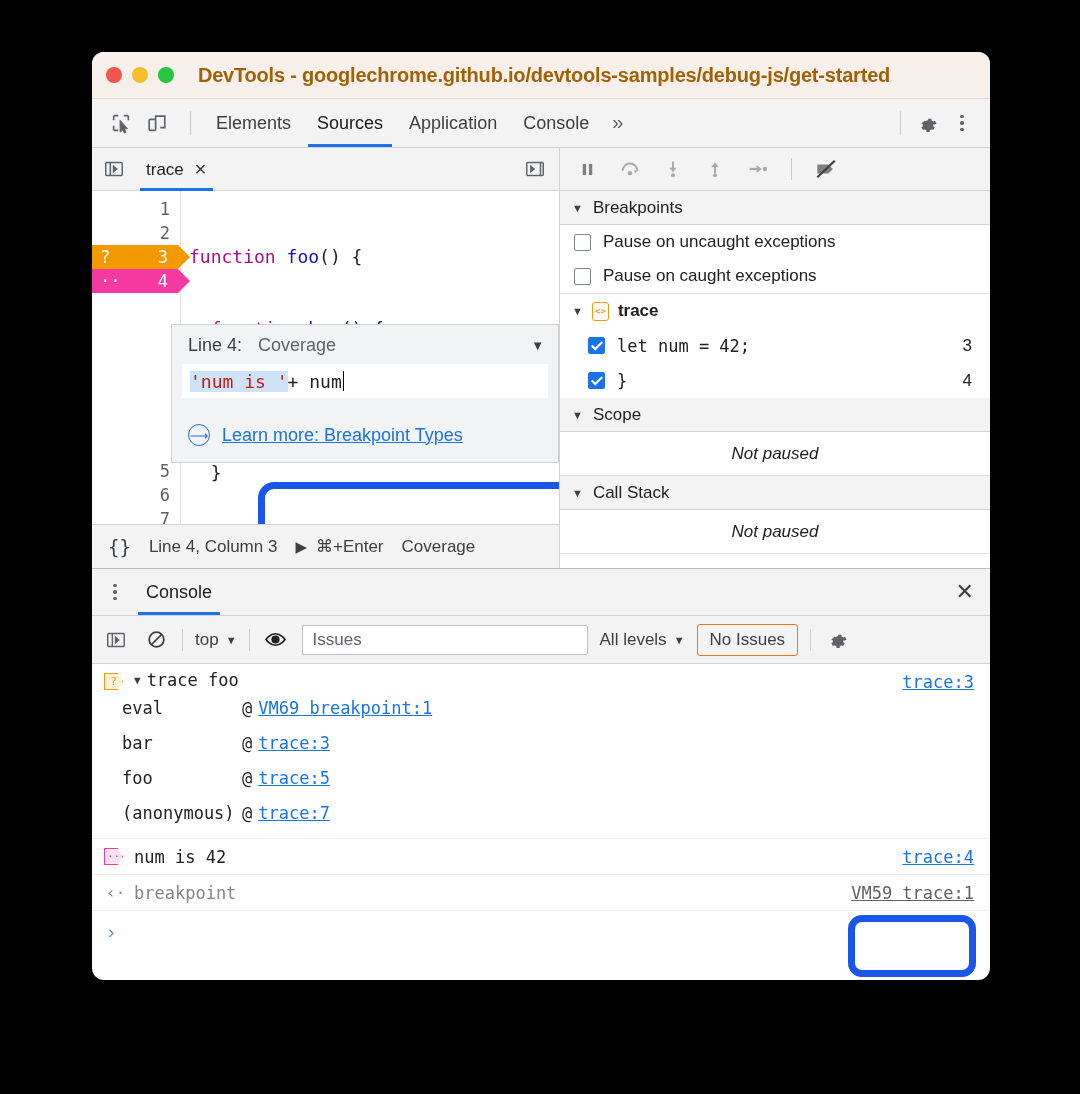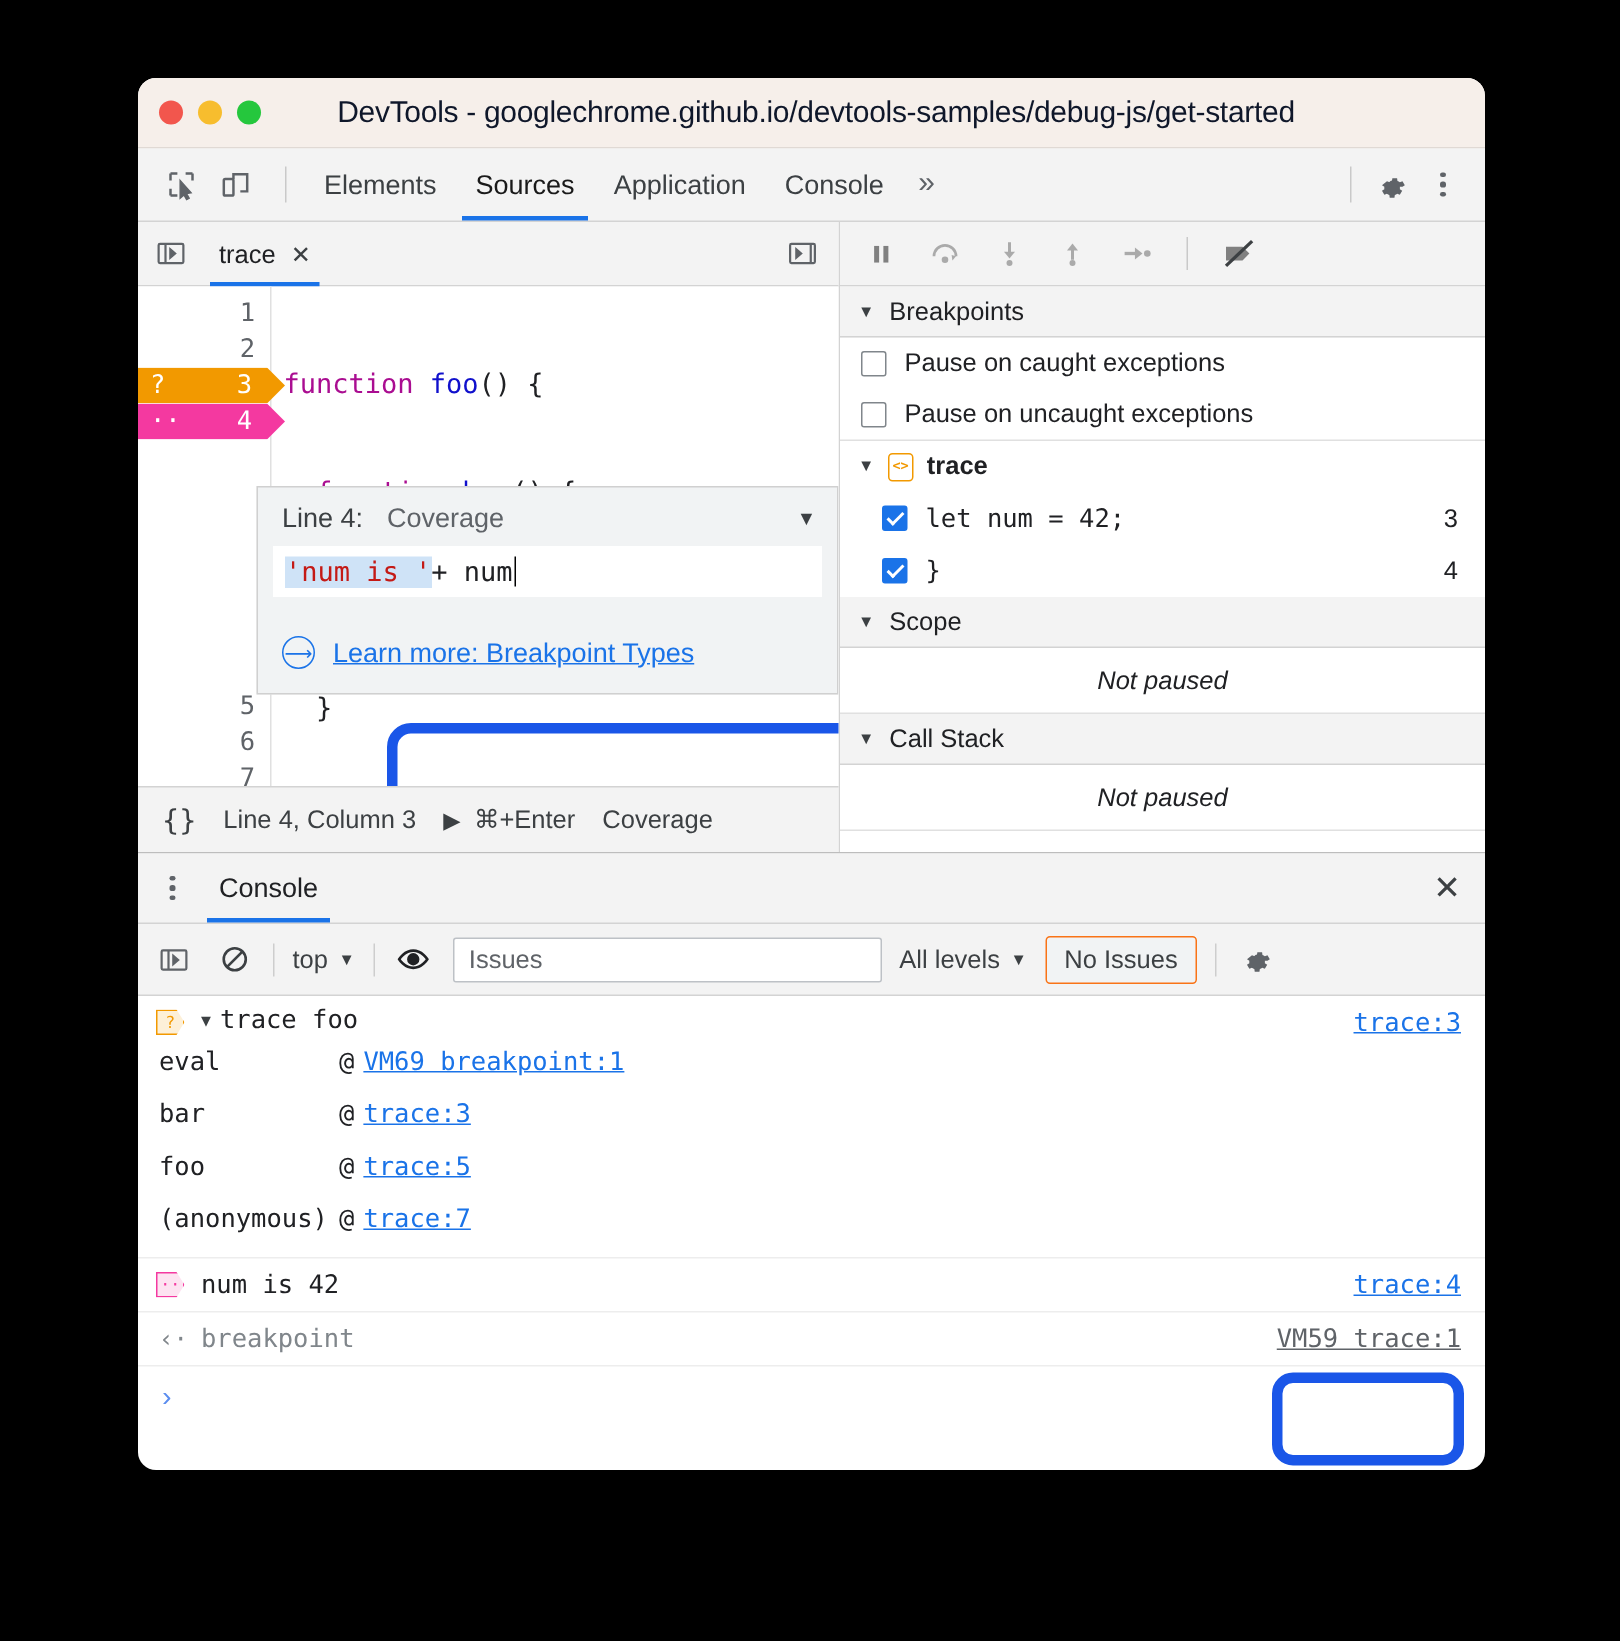--- a/index.html
+++ b/index.html
@@ -39,22 +39,22 @@
     box-sizing: border-box;
   }
   .light { width: 16px; height: 16px; border-radius: 50%; margin-right: 10px; }
   .light.red { background: #f2564d; }
   .light.yellow { background: #f7bd2e; }
   .light.green { background: #25c73d; }
   #window-title {
     flex: 1;
     text-align: center;
     font-size: 20px;
-    font-weight: normal;
-    color: #0f172a;
+    font-weight: bold;
+    color: #a16207;
     margin-right: 86px;
     letter-spacing: -0.2px;
     white-space: nowrap;
   }
 
   
   #maintabs {
     height: 49px;
     background: #f3f3f3;
     border-bottom: 1px solid #d3d3d3;
@@ -388,21 +388,21 @@
   
   #console-out { background: #ffffff; }
   .cmsg {
     border-bottom: 1px solid #ededed;
     font-family: "DejaVu Sans Mono", monospace;
     font-size: 17px;
     color: #202124;
     position: relative;
     padding: 6px 0 8px 0;
   }
-  .cline { display: flex; align-items: center; padding-left: 14px; height: 35px; }
+  .cline { display: flex; align-items: center; padding-left: 30px; height: 35px; }
   .cline .fname { width: 120px; }
   .cline .at { color: #202124; margin-right: 6px; }
   .cline a, .srclink {
     color: #1a73e8; text-decoration: underline;
   }
   .badge {
     position: absolute; left: 12px; top: 9px;
     width: 19px; height: 17px;
     border: 1.6px solid #f29900; color: #f29900;
     box-sizing: border-box;
@@ -621,25 +621,25 @@
         </span>
       </div>
 
       <div class="sec-header">
         <span class="tri">▼</span>
         <span>Breakpoints</span>
       </div>
 
       <div class="bp-row">
         <span class="cbox"></span>
-        <span>Pause on caught exceptions</span>
+        <span>Pause on uncaught exceptions</span>
       </div>
       <div class="bp-row">
         <span class="cbox"></span>
-        <span>Pause on uncaught exceptions</span>
+        <span>Pause on caught exceptions</span>
       </div>
 
       <div class="bp-group">
         <div class="bp-file">
           <span class="tri">▼</span>
           <span class="js-ico">&lt;&gt;</span>
           <span>trace</span>
         </div>
         <div class="bp-loc">
           <span class="cbox checked"></span>

